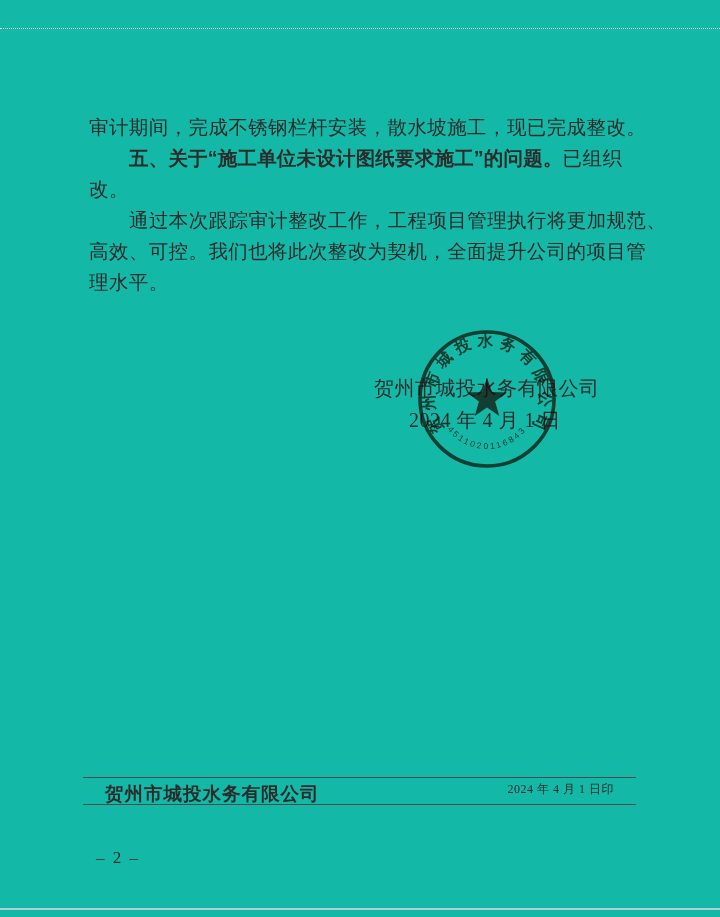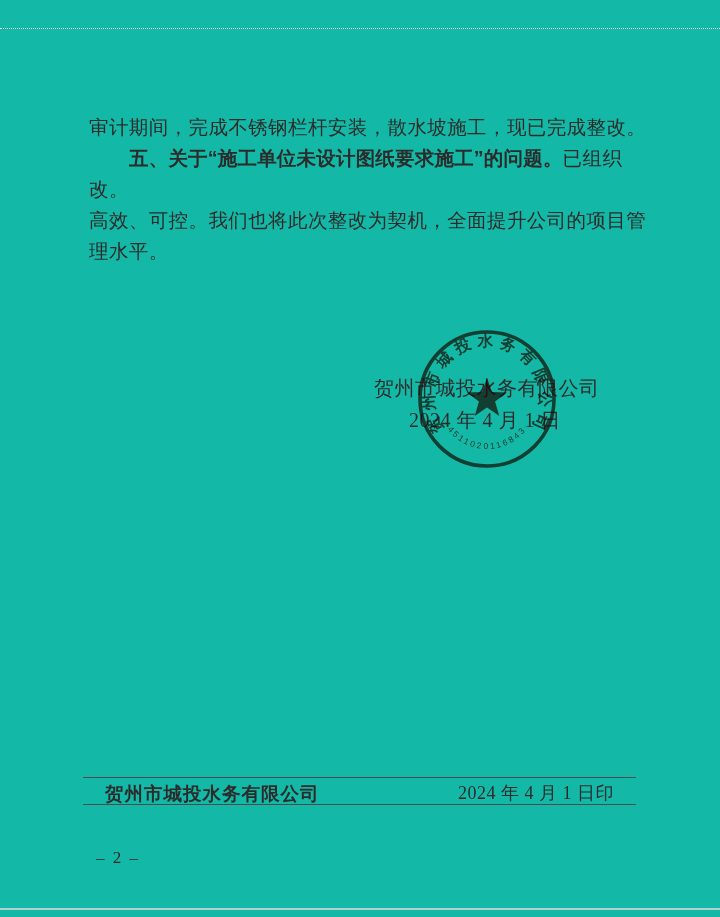--- a/index.html
+++ b/index.html
@@ -91,21 +91,21 @@
     position: absolute;
     left: 105px; top: 781px;
     font-size: 18.5px;
     font-weight: 700;
     letter-spacing: 1px;
     white-space: nowrap;
   }
   .footer-print-date {
     position: absolute;
     right: 106px; top: 781px;
-    font-size: 18px;
+    font-size: 12px;
     letter-spacing: 0.5px;
     white-space: nowrap;
   }
   .page-number {
     position: absolute;
     left: 96px; top: 848px;
     font-size: 17px;
     letter-spacing: 2px;
     white-space: nowrap;
   }
@@ -114,20 +114,21 @@
 <body>
 
 <div class="page">
 
   <div class="scan-artifact-top"></div>
 
   <div class="body-text">
     <div class="tline">审计期间，完成不锈钢栏杆安装，散水坡施工，现已完成整改。</div>
     <div class="tline indent"><span class="seg-heading">五、关于“施工单位未设计图纸要求施工”的问题。</span><span>已组织</span></div>
     <div class="tline">改。</div>
+    <div class="tline indent">通过本次跟踪审计整改工作，工程项目管理执行将更加规范、</div>
     <div class="tline">高效、可控。我们也将此次整改为契机，全面提升公司的项目管</div>
     <div class="tline">理水平。</div>
   </div>
 
   <div class="sig-company">贺州市城投水务有限公司</div>
   <div class="sig-date">2024 年 4 月 1 日</div>
 
   <svg class="stamp" viewBox="0 0 142 142" xmlns="http://www.w3.org/2000/svg">
     <circle cx="71" cy="71" r="67" fill="none" stroke="var(--stamp-color, #e8453a)" stroke-width="3.6"></circle>
     <polygon fill="var(--stamp-color, #e8453a)" points="71,50 76,64.1 91,64.5 79.1,73.6 83.3,88 71,79.5 58.7,88 62.9,73.6 51,64.5 66,64.1"></polygon>

